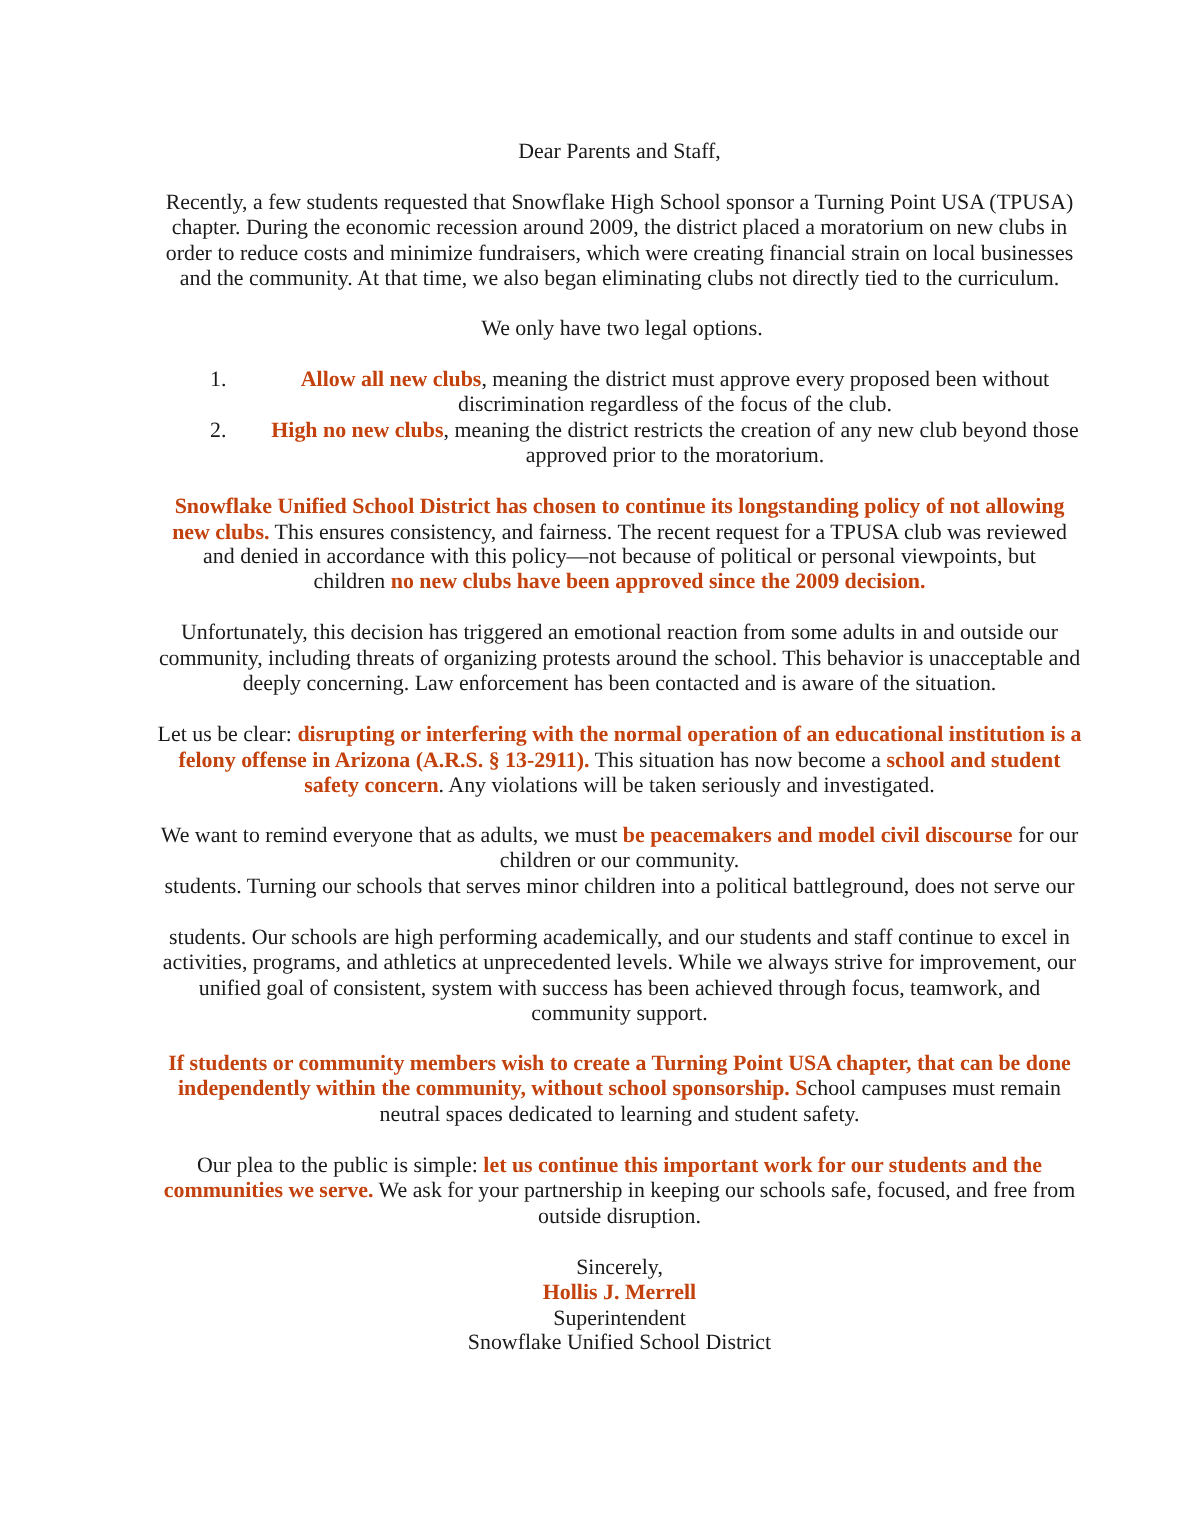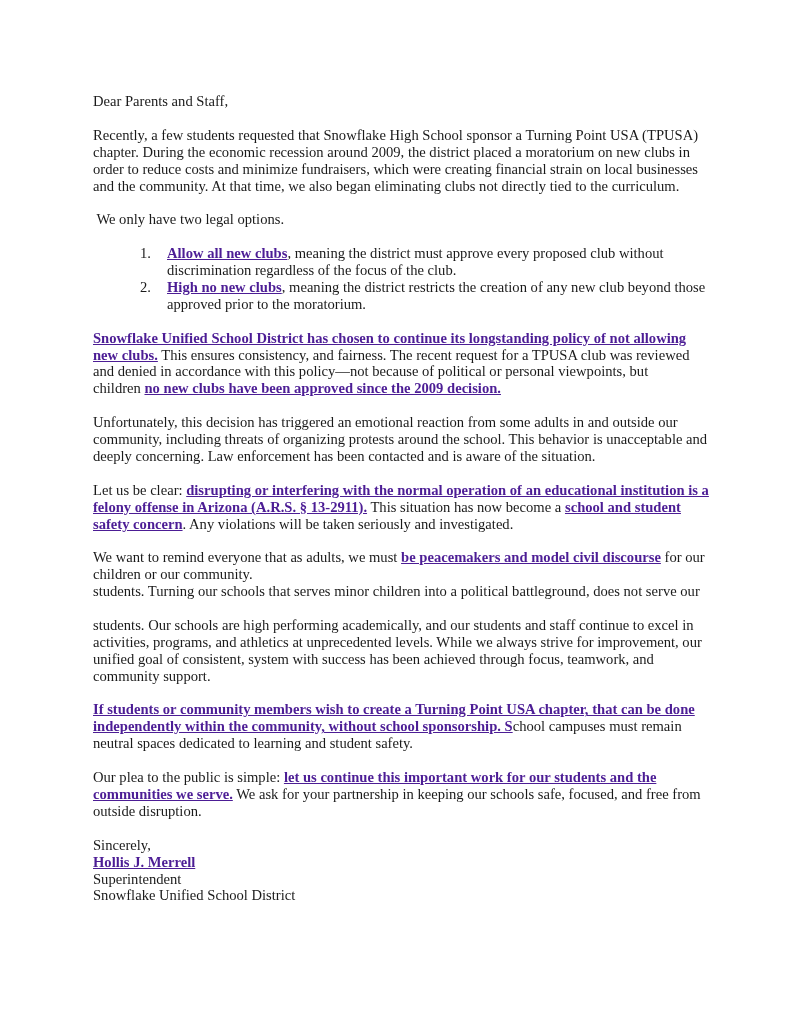--- a/index.html
+++ b/index.html
@@ -3,22 +3,22 @@
   <meta charset="utf-8">
   <style>
     html, body { margin: 0; padding: 0; background: #ffffff; }
     body { width: 791px; height: 1024px; position: relative; overflow: hidden; }
     .page {
       position: absolute; left: 93px; top: 93px; width: 640px;
       font-family: "Liberation Serif", "DejaVu Serif", serif;
       font-size: 14.6px; line-height: 16.9px; color: #1a1a1a;
     }
     .para { margin: 0 0 16.9px 0; }
-    .line { display: block; white-space: nowrap; }
-    b, .b { font-weight: bold; color: #4c1d95; text-decoration: underline; }
+    .line { display: block; white-space: nowrap; text-align: center; }
+    b, .b { font-weight: bold; color: #c2410c; }
     .list { margin: 0 0 16.9px 0; padding: 0; list-style: none; }
     .list-item { position: relative; padding-left: 74px; }
     .list-num { position: absolute; left: 47px; top: 0; }
     .sig { margin-top: 0; }
   </style>
 </head>
 <body>
 
 <div class="page">
 
@@ -33,21 +33,21 @@
     <span class="line">and the community. At that time, we also began eliminating clubs not directly tied to the curriculum.</span>
   </p>
 
   <p class="para">
     <span class="line" style="white-space:pre"> We only have two legal options.</span>
   </p>
 
   <ol class="list">
     <li class="list-item">
       <span class="list-num">1.</span>
-      <span class="line"><b>Allow all new clubs</b><span>, meaning the district must approve every proposed club without</span></span>
+      <span class="line"><b>Allow all new clubs</b><span>, meaning the district must approve every proposed been without</span></span>
       <span class="line">discrimination regardless of the focus of the club.</span>
     </li>
     <li class="list-item">
       <span class="list-num">2.</span>
       <span class="line"><b>High no new clubs</b><span>, meaning the district restricts the creation of any new club beyond those</span></span>
       <span class="line">approved prior to the moratorium.</span>
     </li>
   </ol>
 
   <p class="para">

